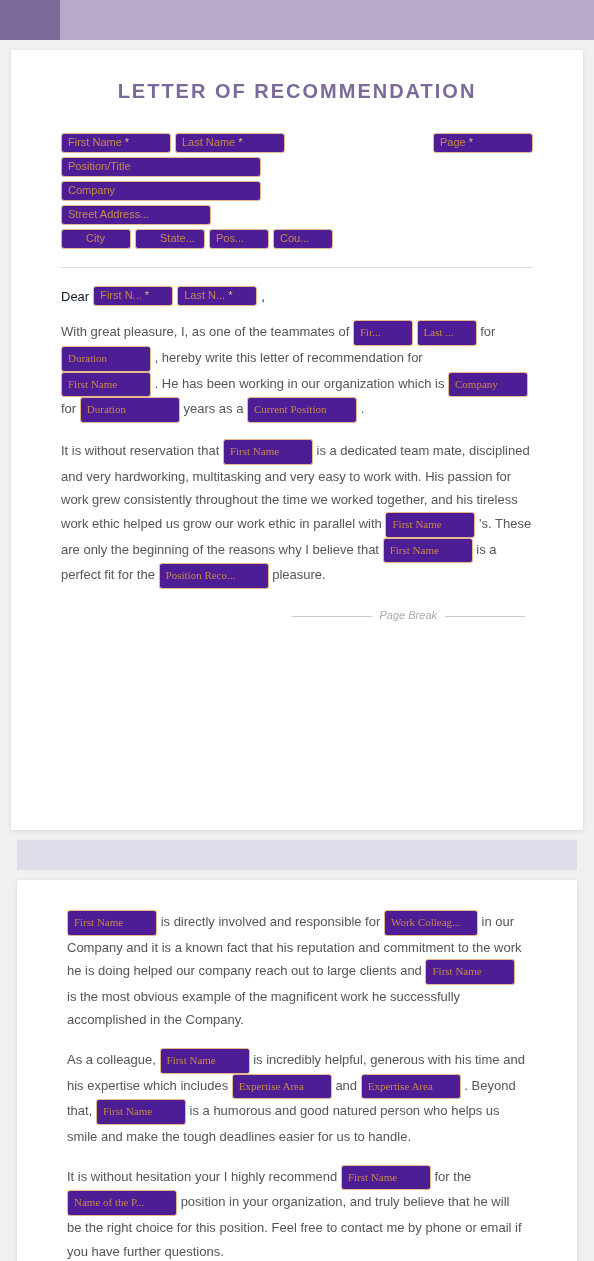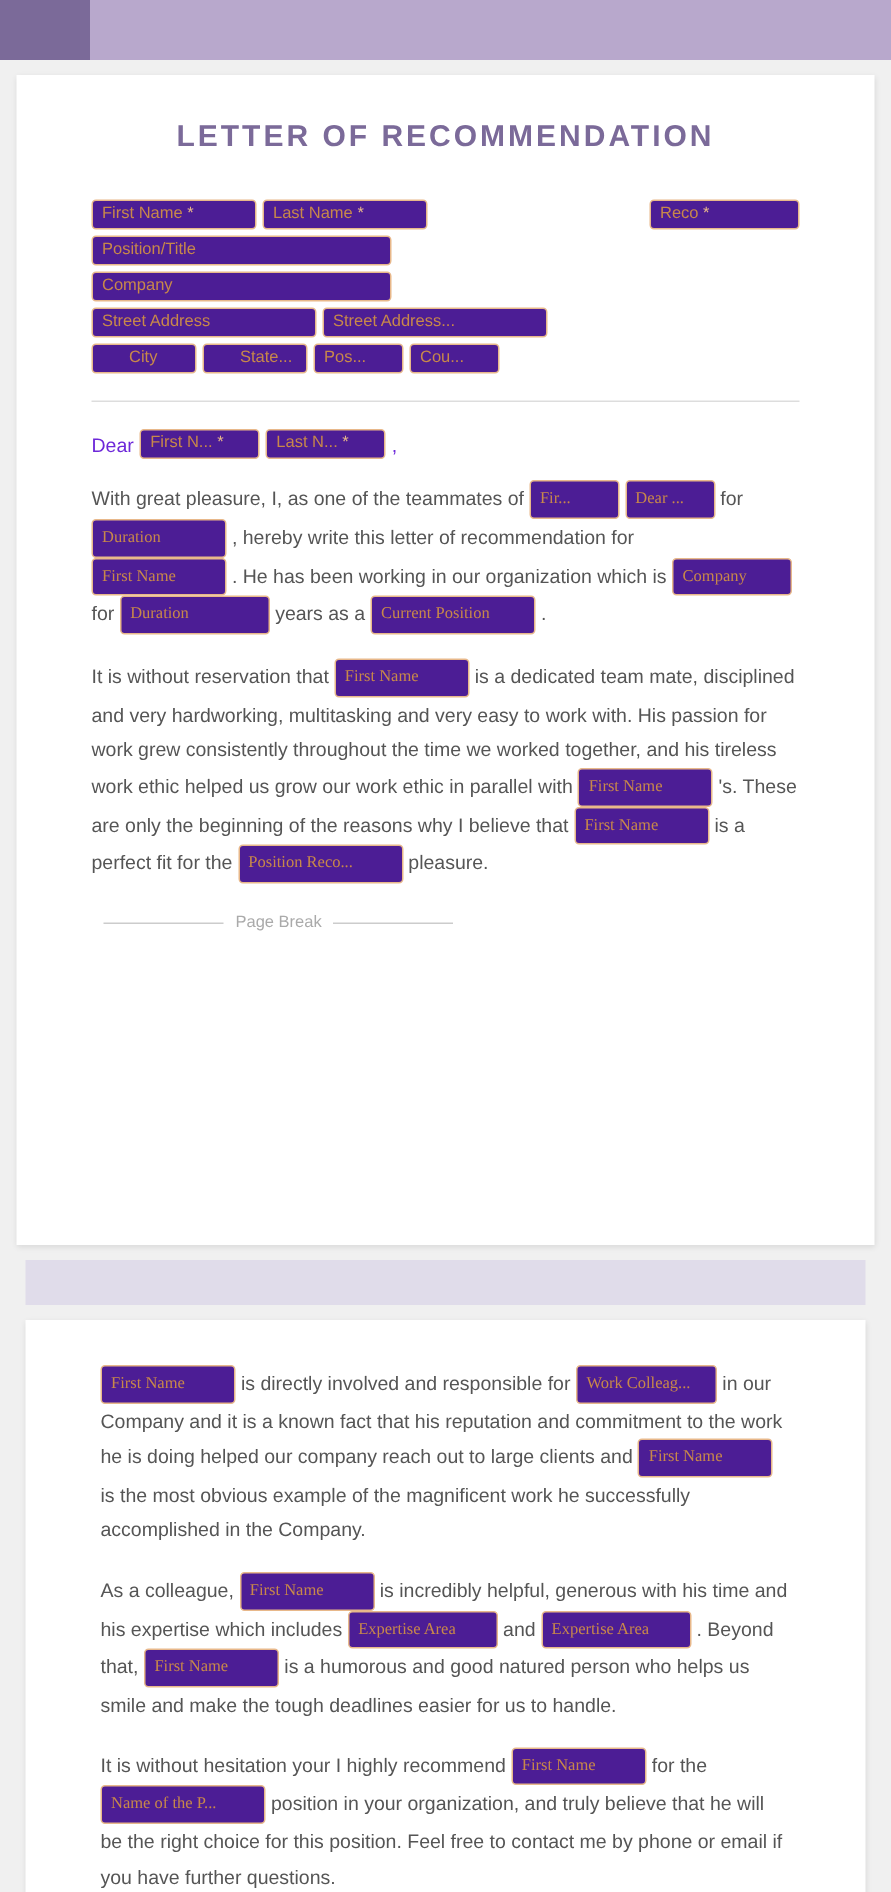--- a/index.html
+++ b/index.html
@@ -105,25 +105,26 @@
       color: #555;
       margin-bottom: 16px;
     }
     .body-text .field {
       font-size: 11px;
       font-family: Liberation Serif, serif;
     }
 
     
     .page-break-label {
-      text-align: left;
+      text-align: right;
       font-size: 11px;
       color: #aaa;
       margin: 20px 0 0 0;
       position: relative;
+      font-style: italic;
     }
     .page-break-label::before,
     .page-break-label::after {
       content: '';
       display: inline-block;
       width: 80px;
       height: 1px;
       background: #ccc;
       vertical-align: middle;
       margin: 0 8px;
@@ -147,21 +148,21 @@
     }
 
     .dear-row {
       display: flex;
       align-items: center;
       gap: 4px;
       margin-bottom: 14px;
     }
     .dear-text {
       font-size: 13px;
-      color: #6d28d9;
+      color: #0f172a;
     }
   </style>
 </head>
 <body>
 
 <div class="page-wrapper">
 
   <div class="top-bar">
     <div class="top-bar-left"></div>
   </div>
@@ -169,33 +170,32 @@
   <div class="doc-page">
 
     <div class="doc-title">LETTER OF RECOMMENDATION</div>
 
     <div>
 
       <div class="row">
         <span class="field field-md required">First Name</span>
         <span class="field field-md required">Last Name</span>
         <span style="flex:1"></span>
-        <span class="field field-date required">Reco</span>
+        <span class="field field-date required">Page</span>
       </div>
 
       <div class="row">
         <span class="field" style="width:200px">Position/Title</span>
       </div>
 
       <div class="row">
         <span class="field" style="width:200px">Company</span>
       </div>
 
       <div class="row">
-        <span class="field field-lg">Street Address</span>
         <span class="field field-lg">Street Address...</span>
       </div>
 
       <div class="row">
         <span class="field field-sm">City</span>
         <span class="field field-sm">State...</span>
         <span class="field" style="width:50px">Pos...</span>
         <span class="field" style="width:50px">Cou...</span>
       </div>
     </div>
@@ -205,21 +205,21 @@
     <div class="dear-row">
       <span class="dear-text">Dear</span>
       <span class="field required" style="width:80px">First N...</span>
       <span class="field required" style="width:80px">Last N...</span>
       <span class="dear-text">,</span>
     </div>
 
     <div class="body-text">
       <span>With great pleasure, I, as one of the teammates of</span>
       <span class="field" style="width:50px">Fir...</span>
-      <span class="field" style="width:55px">Dear ...</span>
+      <span class="field" style="width:55px">Last ...</span>
       <span>for</span>
       <span class="field" style="width:90px">Duration</span>
       <span>, hereby write this letter of recommendation for</span>
       <br>
       <span class="field" style="width:90px">First Name</span>
       <span>. He has been working in our organization which is</span>
       <span class="field" style="width:80px">Company</span>
       <span>for</span>
       <span class="field" style="width:100px">Duration</span>
       <span>years as a</span>

